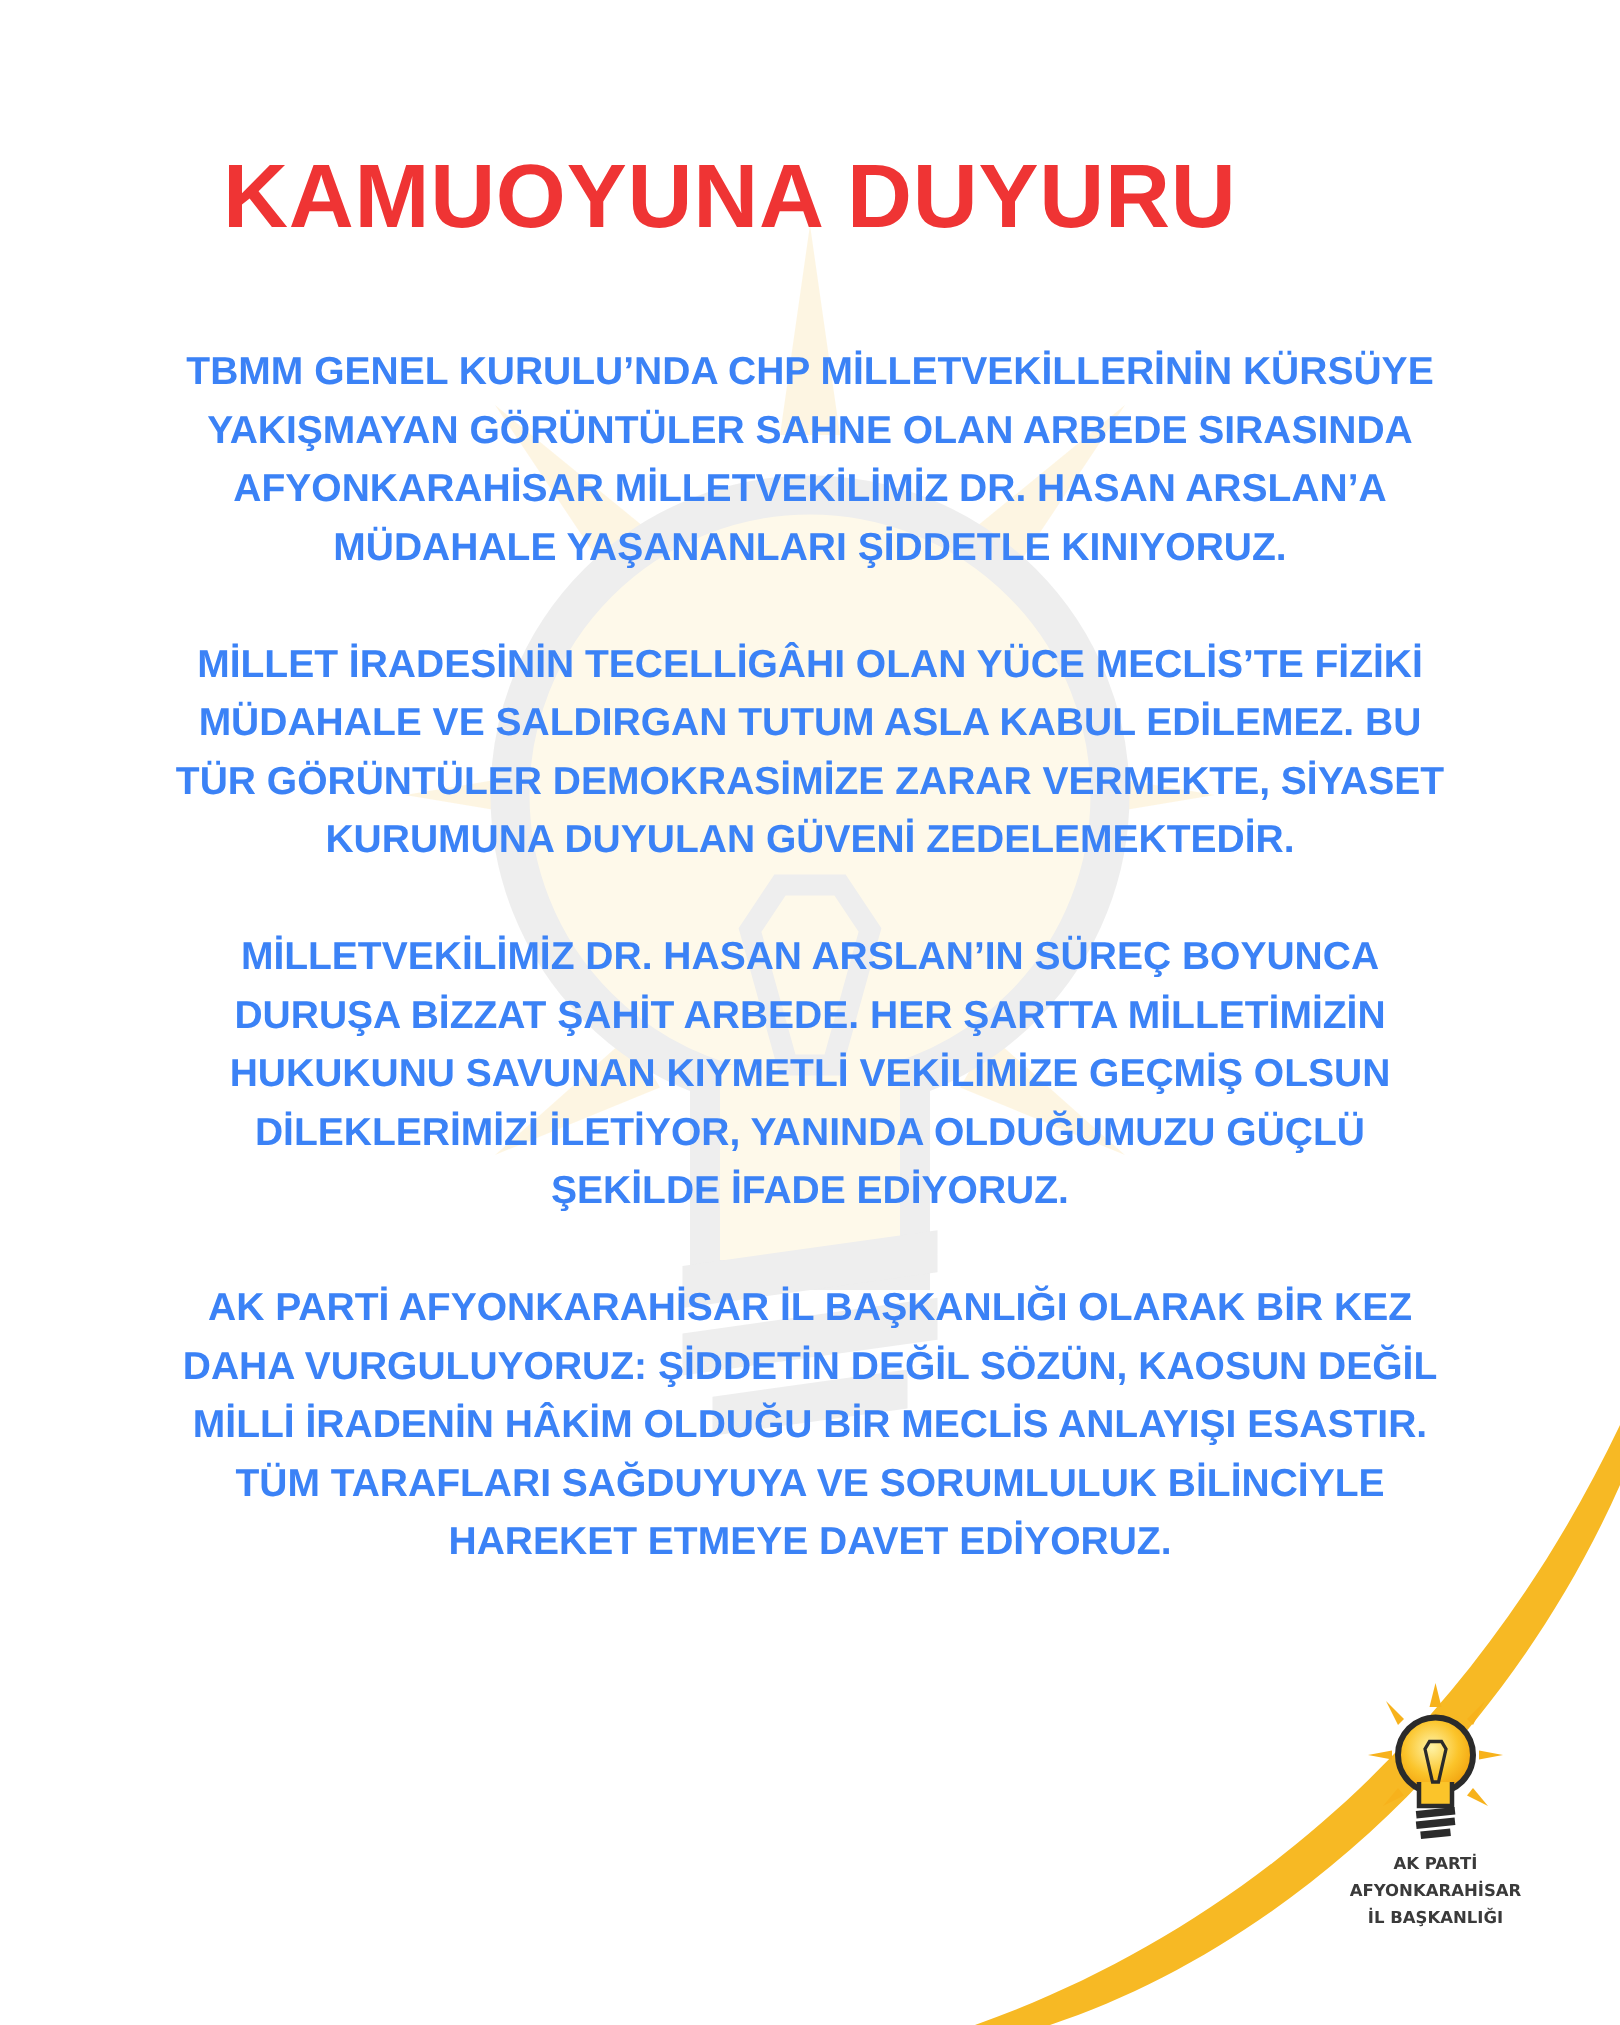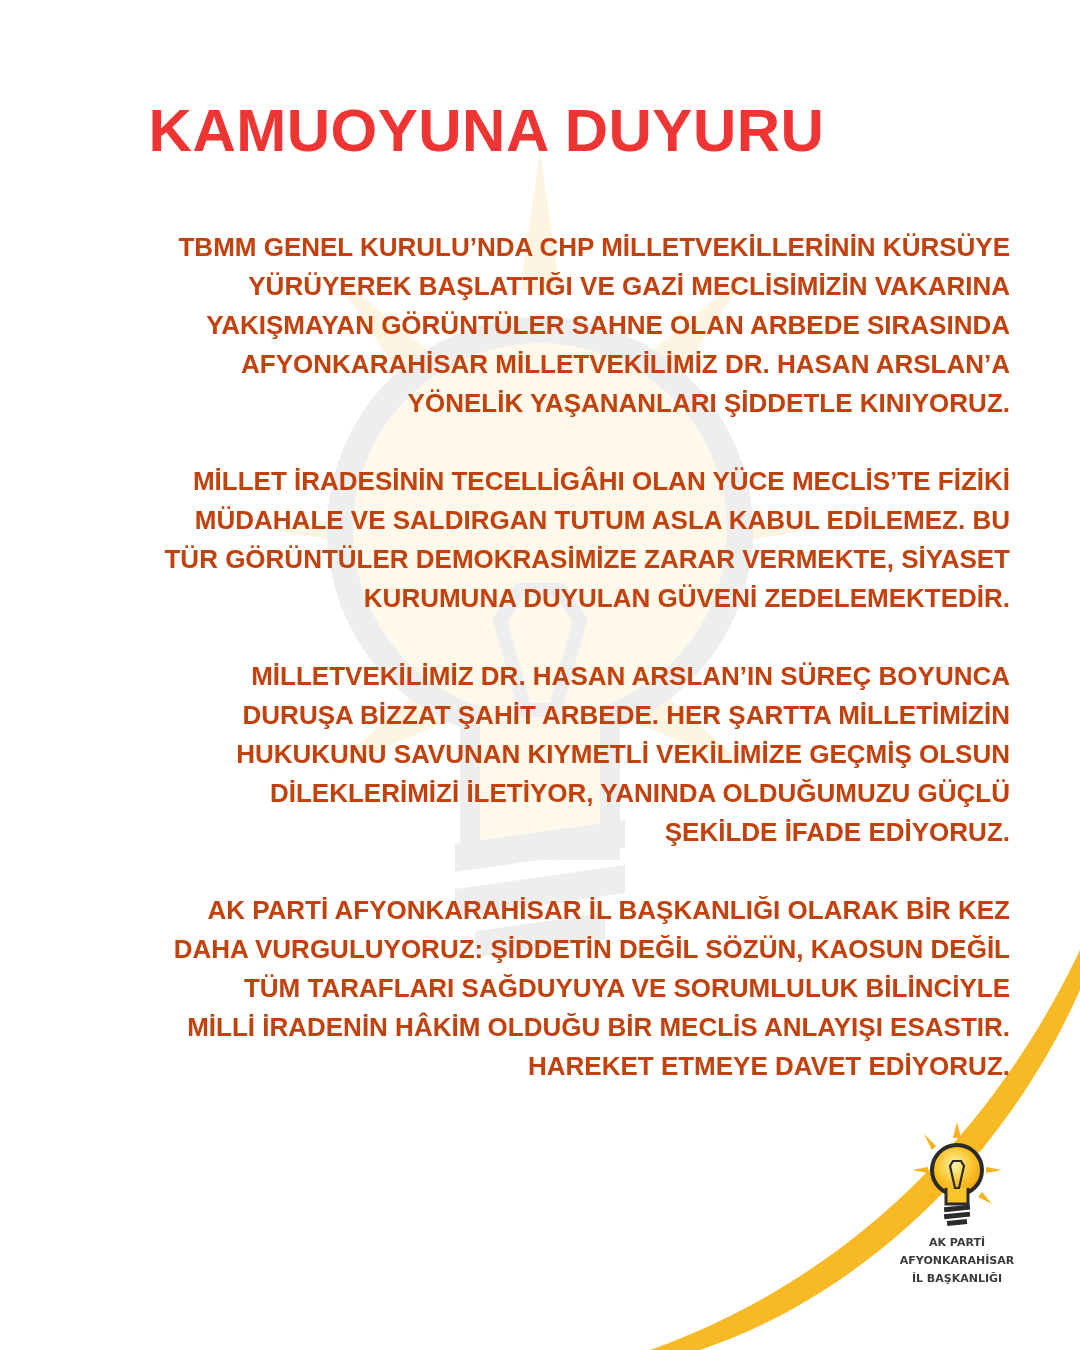--- a/index.html
+++ b/index.html
@@ -12,22 +12,22 @@
     }
     .swoosh { position: absolute; left: 0; top: 0; width: 1080px; height: 1350px; pointer-events: none; }
 
     .title {
       position: absolute; top: 95px; left: 0; width: 973px; text-align: center;
       color: #ef3434; font-weight: 700; font-size: 60px; letter-spacing: 0.5px;
       line-height: 72px;
     }
 
     .body-text {
-      position: absolute; top: 228px; left: 70px; width: 940px; text-align: right;
-      color: #c2410c; font-weight: 700; font-size: 26px; line-height: 39px;
+      position: absolute; top: 228px; left: 70px; width: 940px; text-align: center;
+      color: #3b82f6; font-weight: 700; font-size: 26px; line-height: 39px;
     }
     .para { margin-bottom: 39px; }
     .para .line { display: block; white-space: nowrap; }
 
     .logo {
       position: absolute; left: 872px; top: 1122px; width: 170px; height: 180px;
       text-align: center;
     }
     .logo svg { display: block; margin: 0 auto; }
     .logo-text {
@@ -61,43 +61,42 @@
 
 <svg class="swoosh" viewBox="0 0 1080 1350">
   <path d="M650,1350 C820,1290 980,1160 1080,950 L1080,990 C1000,1170 850,1300 700,1350 Z" fill="#f7b924"></path>
 </svg>
 
 <h1 class="title">KAMUOYUNA DUYURU</h1>
 
 <div class="body-text">
   <p class="para">
     <span class="line">TBMM GENEL KURULU’NDA CHP MİLLETVEKİLLERİNİN KÜRSÜYE</span>
-    <span class="line">YÜRÜYEREK BAŞLATTIĞI VE GAZİ MECLİSİMİZİN VAKARINA</span>
     <span class="line">YAKIŞMAYAN GÖRÜNTÜLER SAHNE OLAN ARBEDE SIRASINDA</span>
     <span class="line">AFYONKARAHİSAR MİLLETVEKİLİMİZ DR. HASAN ARSLAN’A</span>
-    <span class="line">YÖNELİK YAŞANANLARI ŞİDDETLE KINIYORUZ.</span>
+    <span class="line">MÜDAHALE YAŞANANLARI ŞİDDETLE KINIYORUZ.</span>
   </p>
   <p class="para">
     <span class="line">MİLLET İRADESİNİN TECELLİGÂHI OLAN YÜCE MECLİS’TE FİZİKİ</span>
     <span class="line">MÜDAHALE VE SALDIRGAN TUTUM ASLA KABUL EDİLEMEZ. BU</span>
     <span class="line">TÜR GÖRÜNTÜLER DEMOKRASİMİZE ZARAR VERMEKTE, SİYASET</span>
     <span class="line">KURUMUNA DUYULAN GÜVENİ ZEDELEMEKTEDİR.</span>
   </p>
   <p class="para">
     <span class="line">MİLLETVEKİLİMİZ DR. HASAN ARSLAN’IN SÜREÇ BOYUNCA</span>
     <span class="line">DURUŞA BİZZAT ŞAHİT ARBEDE. HER ŞARTTA MİLLETİMİZİN</span>
     <span class="line">HUKUKUNU SAVUNAN KIYMETLİ VEKİLİMİZE GEÇMİŞ OLSUN</span>
     <span class="line">DİLEKLERİMİZİ İLETİYOR, YANINDA OLDUĞUMUZU GÜÇLÜ</span>
     <span class="line">ŞEKİLDE İFADE EDİYORUZ.</span>
   </p>
   <p class="para">
     <span class="line">AK PARTİ AFYONKARAHİSAR İL BAŞKANLIĞI OLARAK BİR KEZ</span>
     <span class="line">DAHA VURGULUYORUZ: ŞİDDETİN DEĞİL SÖZÜN, KAOSUN DEĞİL</span>
+    <span class="line">MİLLİ İRADENİN HÂKİM OLDUĞU BİR MECLİS ANLAYIŞI ESASTIR.</span>
     <span class="line">TÜM TARAFLARI SAĞDUYUYA VE SORUMLULUK BİLİNCİYLE</span>
-    <span class="line">MİLLİ İRADENİN HÂKİM OLDUĞU BİR MECLİS ANLAYIŞI ESASTIR.</span>
     <span class="line">HAREKET ETMEYE DAVET EDİYORUZ.</span>
   </p>
 </div>
 
 <div class="logo">
   <svg width="90" height="110" viewBox="0 0 90 110">
     <defs>
       <radialGradient id="bulbG" cx="45%" cy="40%" r="60%">
         <stop offset="0%" stop-color="#fff3a6"></stop>
         <stop offset="60%" stop-color="#fbc42a"></stop>

